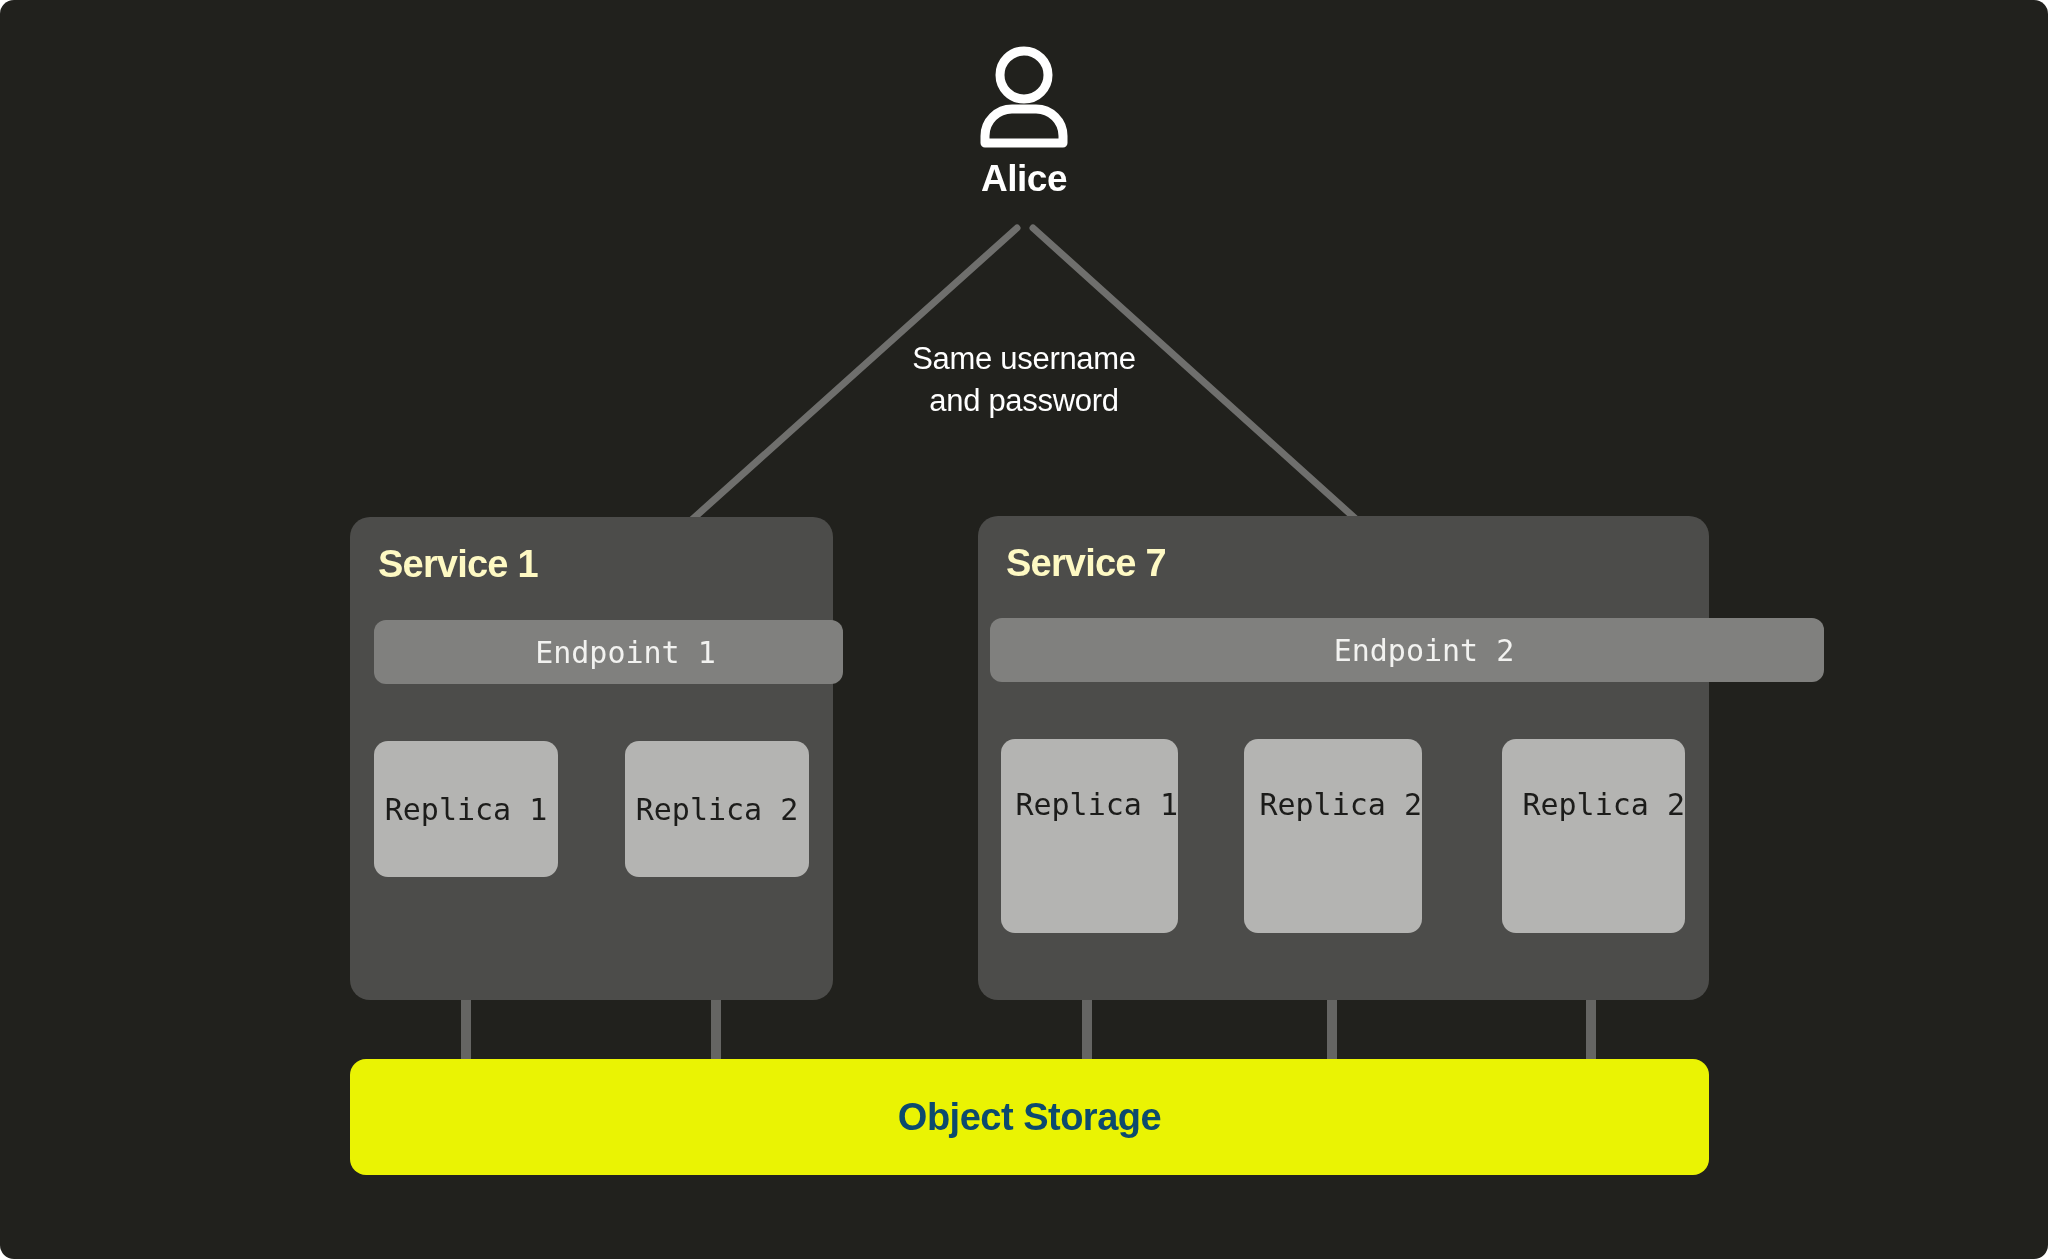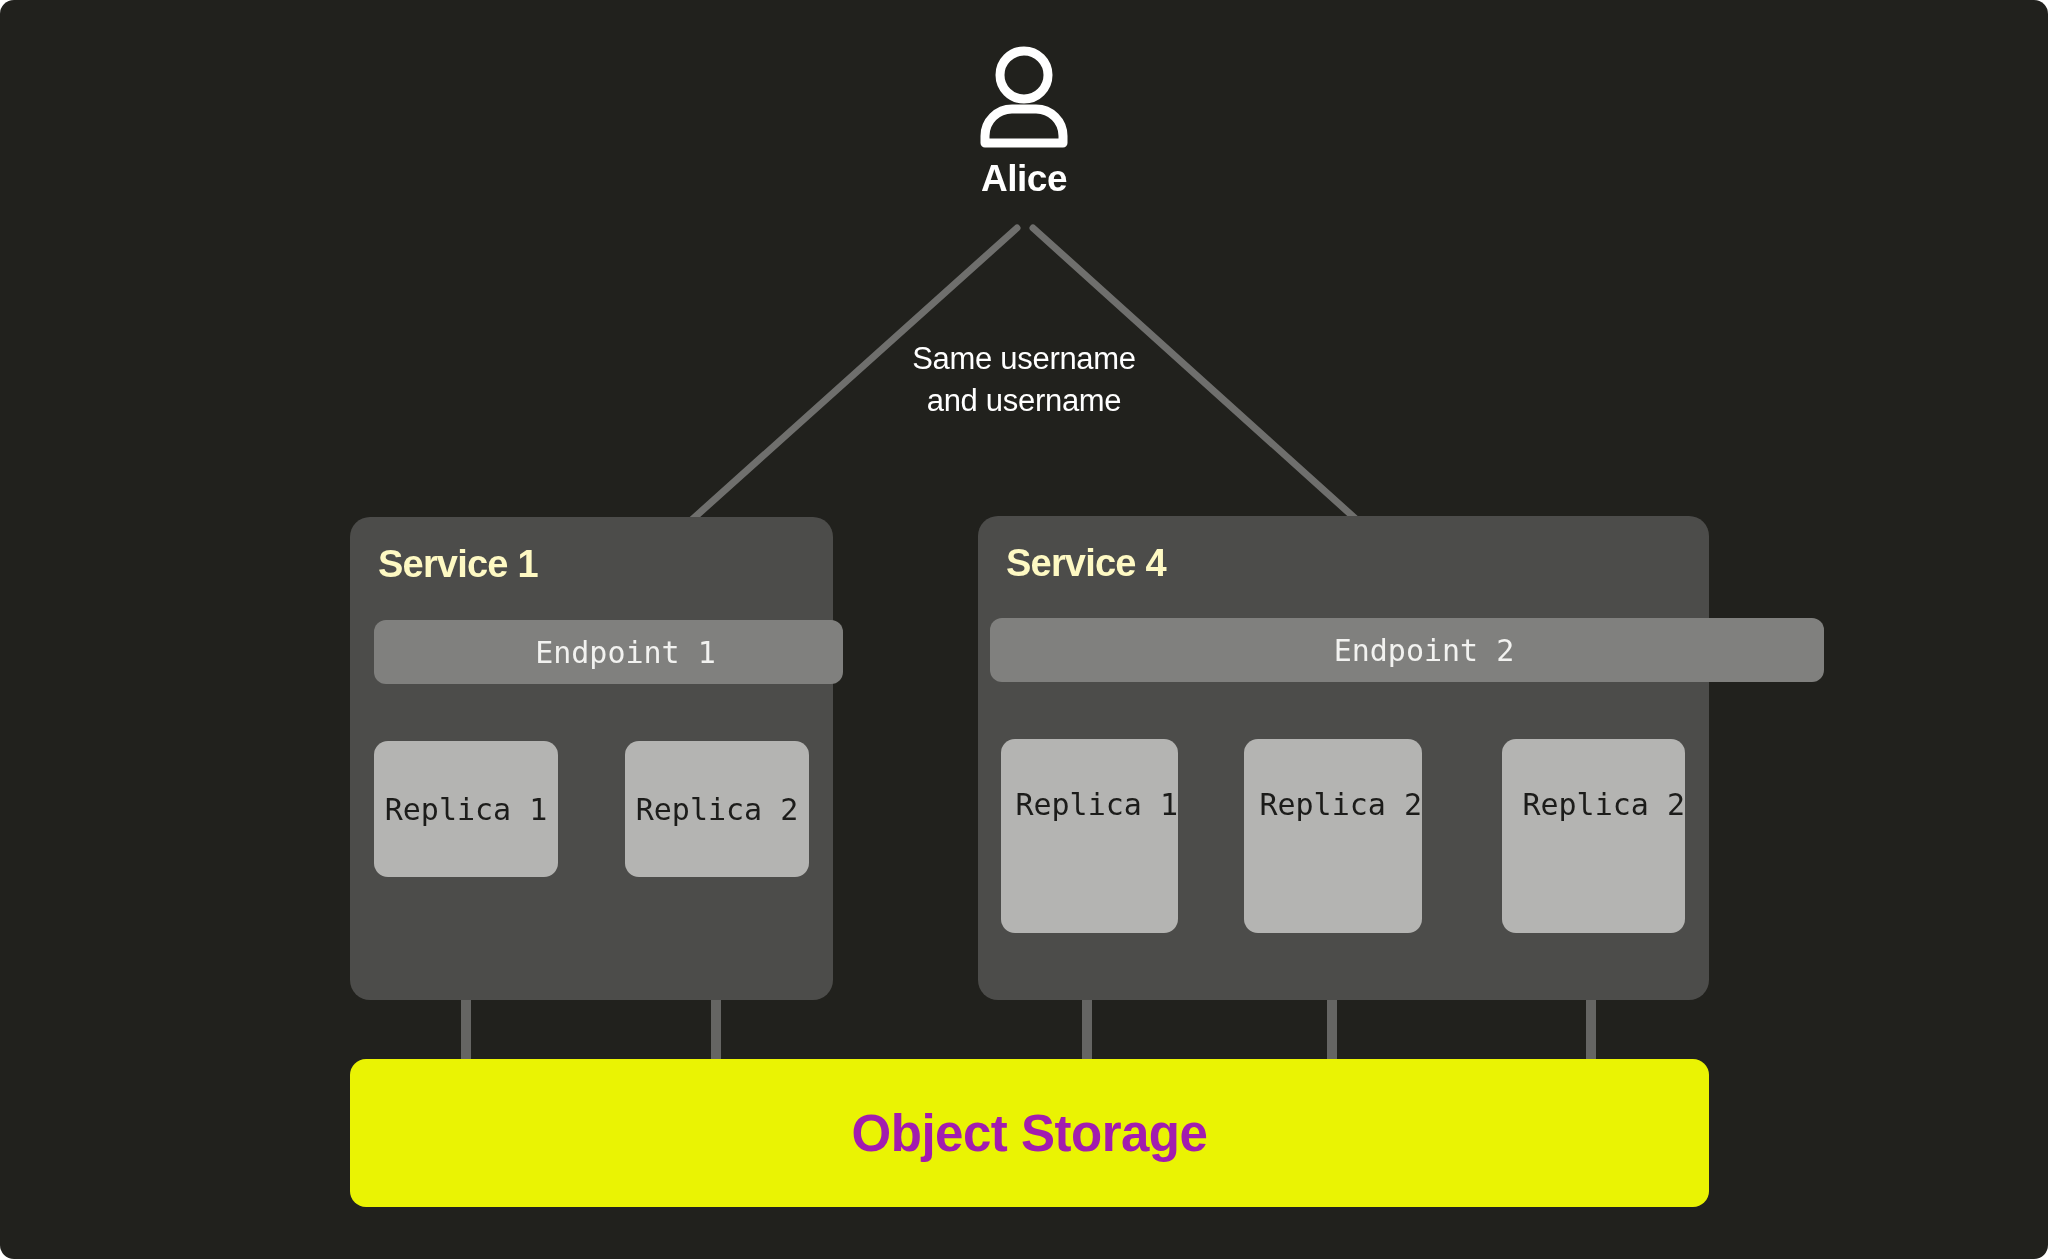--- a/index.html
+++ b/index.html
@@ -124,28 +124,28 @@
   .rep-s2-1 { left: 1001px; top: 739px; width: 177px; height: 194px; }
   .rep-s2-2 { left: 1244px; top: 739px; width: 178px; height: 194px; }
   .rep-s2-3 { left: 1502px; top: 739px; width: 183px; height: 194px; }
 
   
   .storage {
     position: absolute;
     left: 350px;
     top: 1059px;
     width: 1359px;
-    height: 148px;
+    height: 116px;
     background: #eaf303;
     border-radius: 16px;
     display: flex;
     align-items: center;
     justify-content: center;
-    color: #a21caf;
-    font-size: 51px;
+    color: #0c4a6e;
+    font-size: 38px;
     font-weight: 700;
     letter-spacing: -0.5px;
   }
 </style>
 </head>
 <body>
 
 <div id="canvas">
   <div class="panel"></div>
 
@@ -168,32 +168,32 @@
     <line x1="466" y1="660" x2="466" y2="1063" stroke="#656563" stroke-width="10"></line>
     <line x1="716" y1="660" x2="716" y2="1063" stroke="#656563" stroke-width="10"></line>
 
     <line x1="1087" y1="658" x2="1087" y2="1063" stroke="#656563" stroke-width="10"></line>
     <line x1="1332" y1="658" x2="1332" y2="1063" stroke="#656563" stroke-width="10"></line>
     <line x1="1591" y1="658" x2="1591" y2="1063" stroke="#656563" stroke-width="10"></line>
   </svg>
 
   <div class="annotation">
     <div>Same username</div>
-    <div>and username</div>
+    <div>and password</div>
   </div>
 
   <div class="service service-1">
     <div class="service-title">Service 1</div>
   </div>
   <div class="endpoint endpoint-1">Endpoint 1</div>
   <div class="replica small rep-s1-1">Replica 1</div>
   <div class="replica small rep-s1-2">Replica 2</div>
 
   <div class="service service-2">
-    <div class="service-title">Service 4</div>
+    <div class="service-title">Service 7</div>
   </div>
   <div class="endpoint endpoint-2">Endpoint 2</div>
   <div class="replica tall rep-s2-1">Replica 1</div>
   <div class="replica tall rep-s2-2">Replica 2</div>
   <div class="replica tall rep-s2-3">Replica 2</div>
 
   <div class="storage">Object Storage</div>
 </div>
 
 </body></html>

